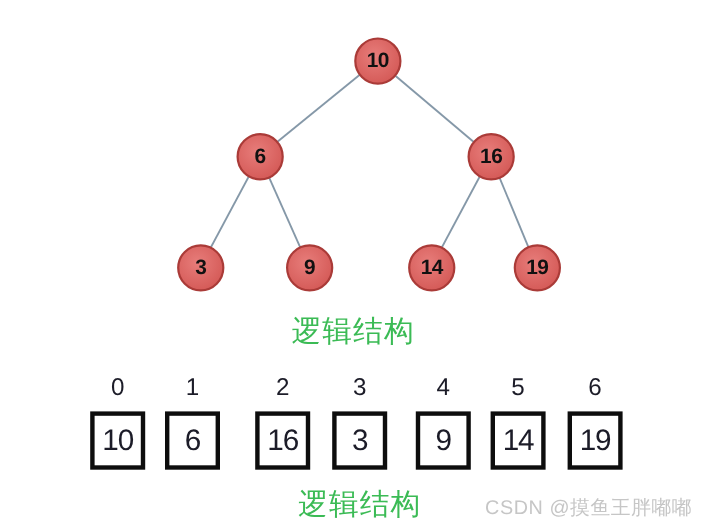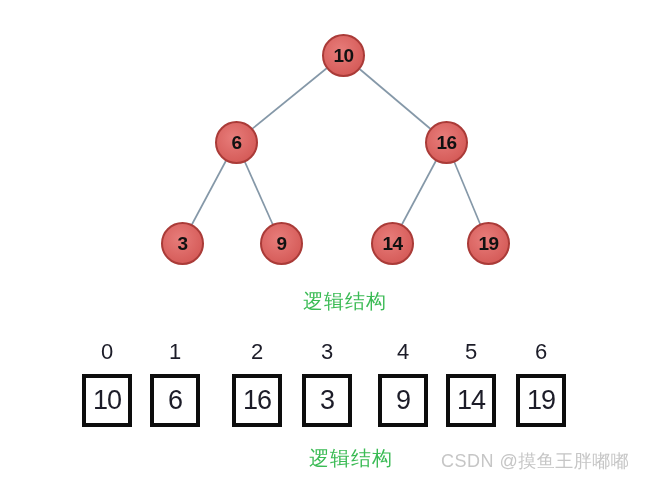--- a/index.html
+++ b/index.html
@@ -29,23 +29,22 @@
     box-sizing:border-box;border-radius:50%;
     background:radial-gradient(circle at 42% 38%, rgba(255,255,255,0.18), rgba(0,0,0,0.06) 78%), var(--node-fill);
     border:2px solid var(--node-border);
     display:flex;align-items:center;justify-content:center;
     font-size:19px;font-weight:700;color:var(--node-text);
     letter-spacing:-0.5px;
   }
   .diagram-label{
     position:absolute;transform:translateX(-50%);
     color:var(--green-label);
-    font-size:20px;line-height:30px;white-space:nowrap;
+    font-size:27px;line-height:30px;white-space:nowrap;
     letter-spacing:1px;
-    margin-left:24px;
   }
   .cell-index{
     position:absolute;width:50px;top:340px;height:24px;line-height:24px;
     text-align:center;font-size:22px;color:var(--index-text);font-weight:400;
   }
   .cell-box{
     position:absolute;top:374px;width:50px;height:53px;
     box-sizing:border-box;border:4px solid var(--box-border);
     background:#ffffff;
     display:flex;align-items:center;justify-content:center;

